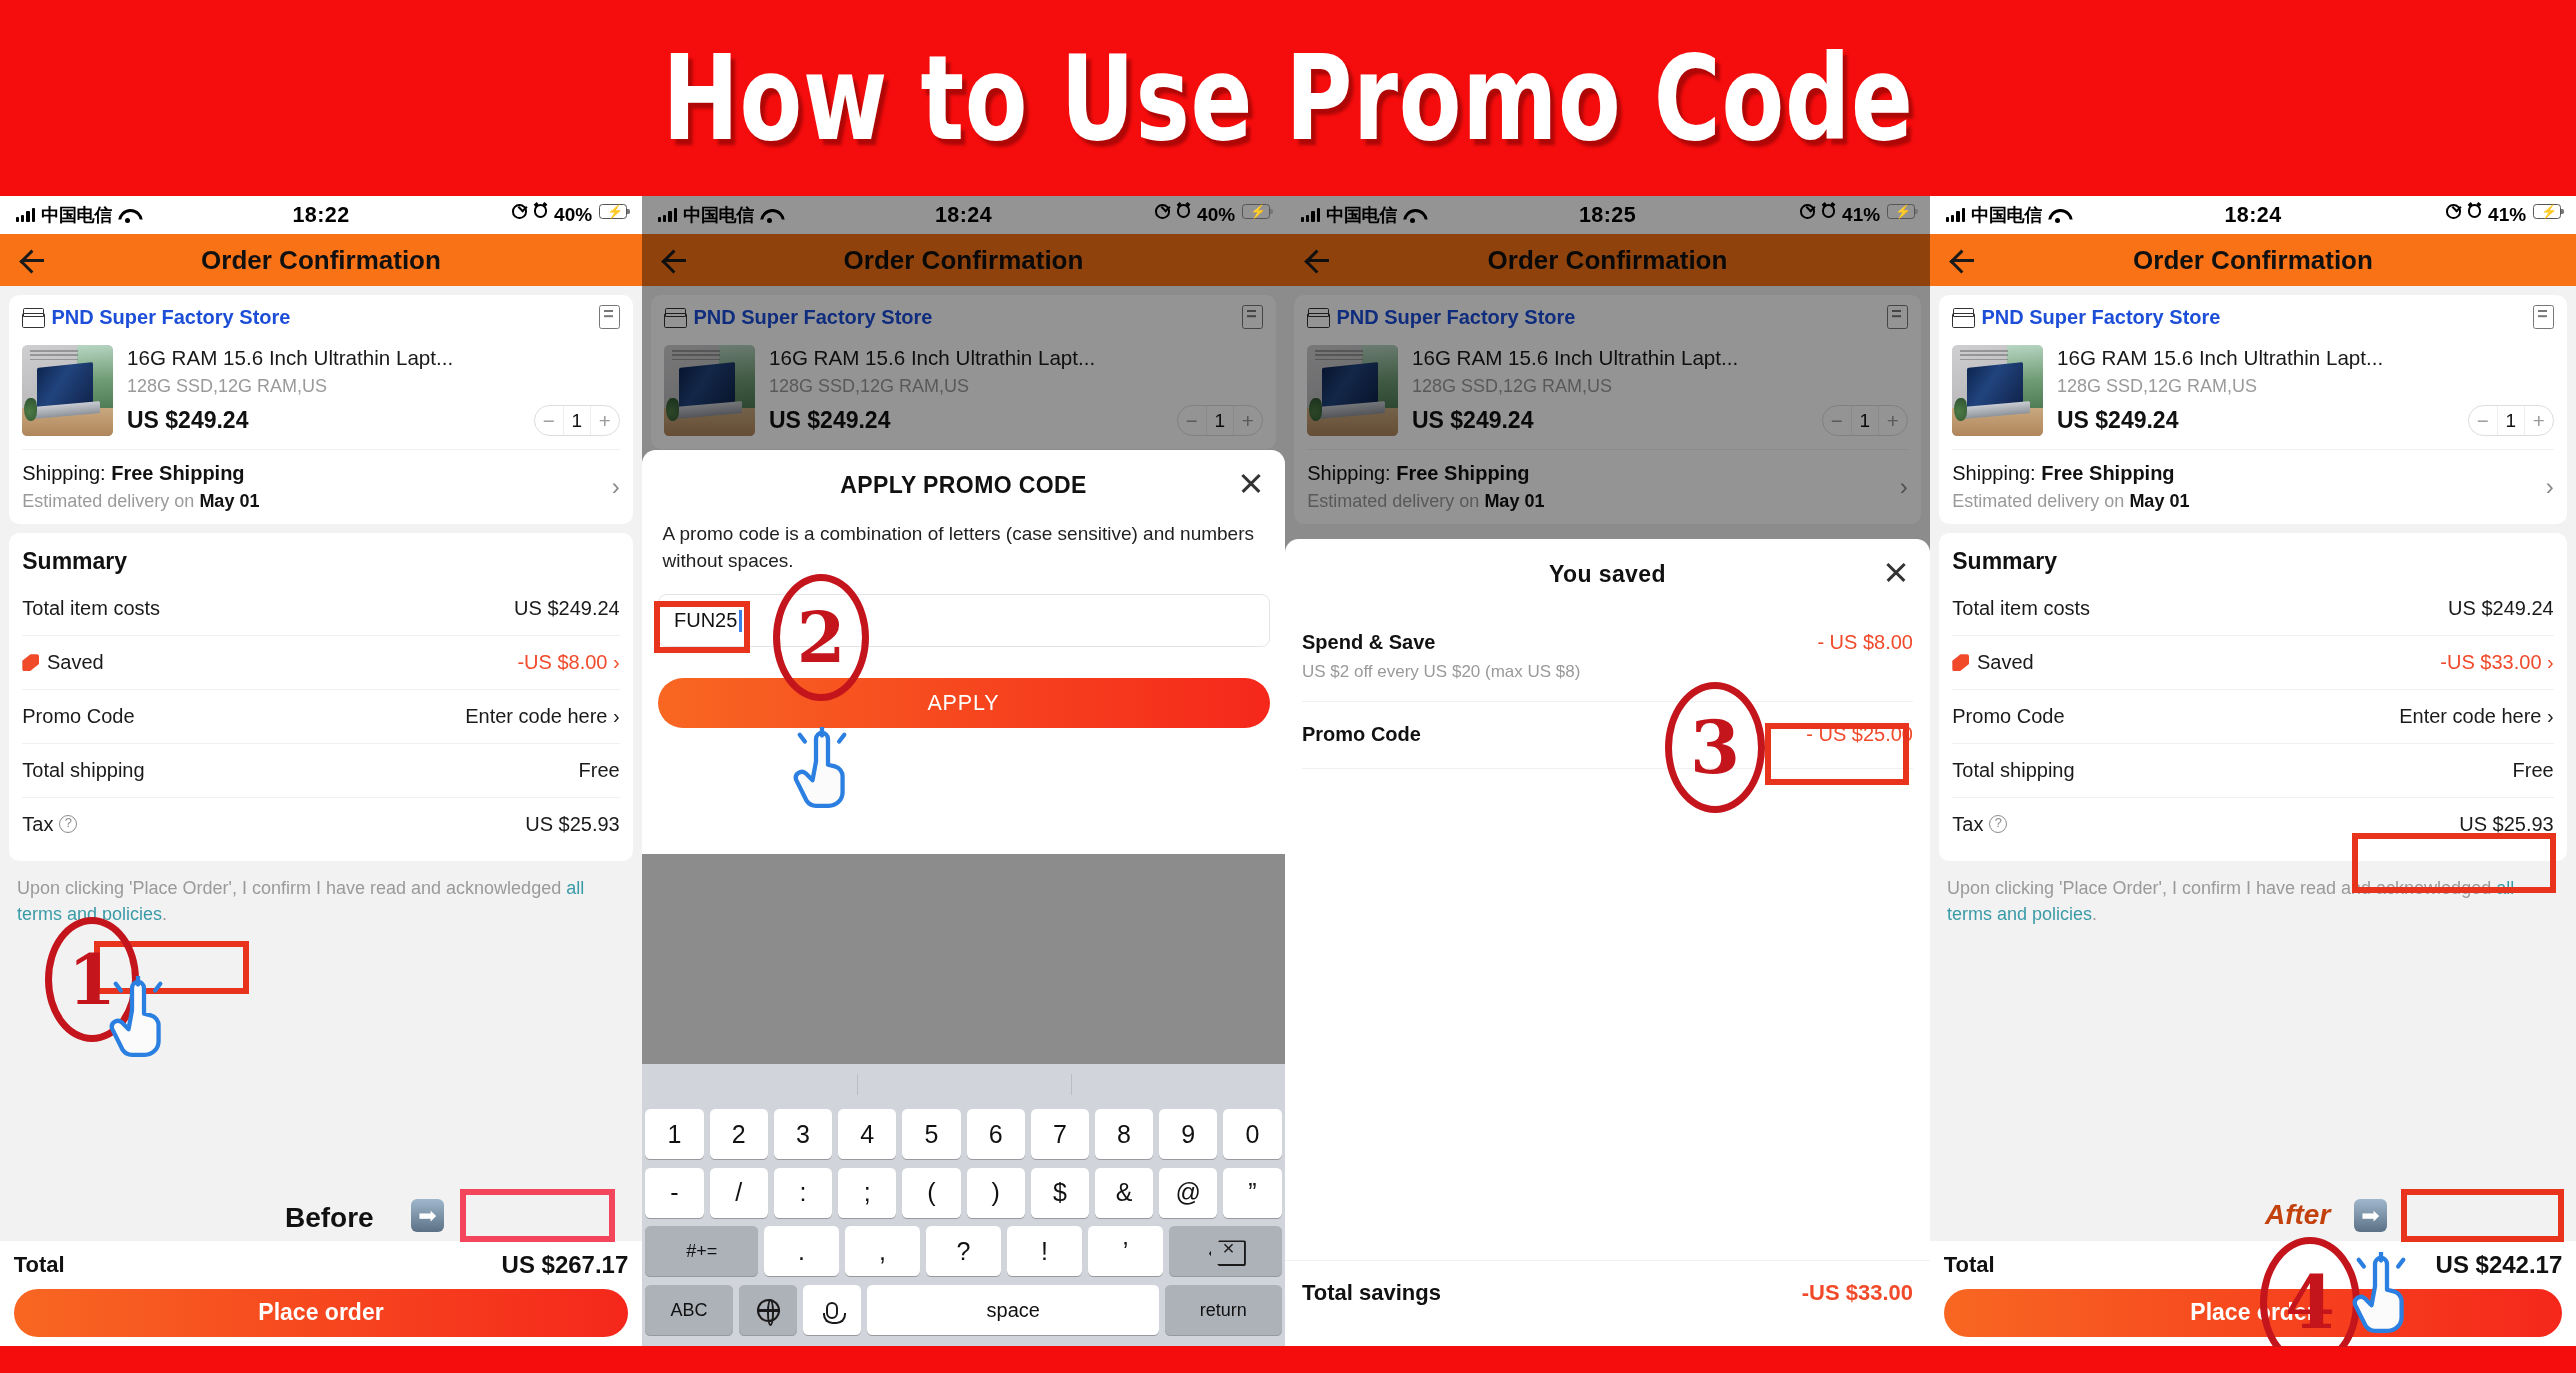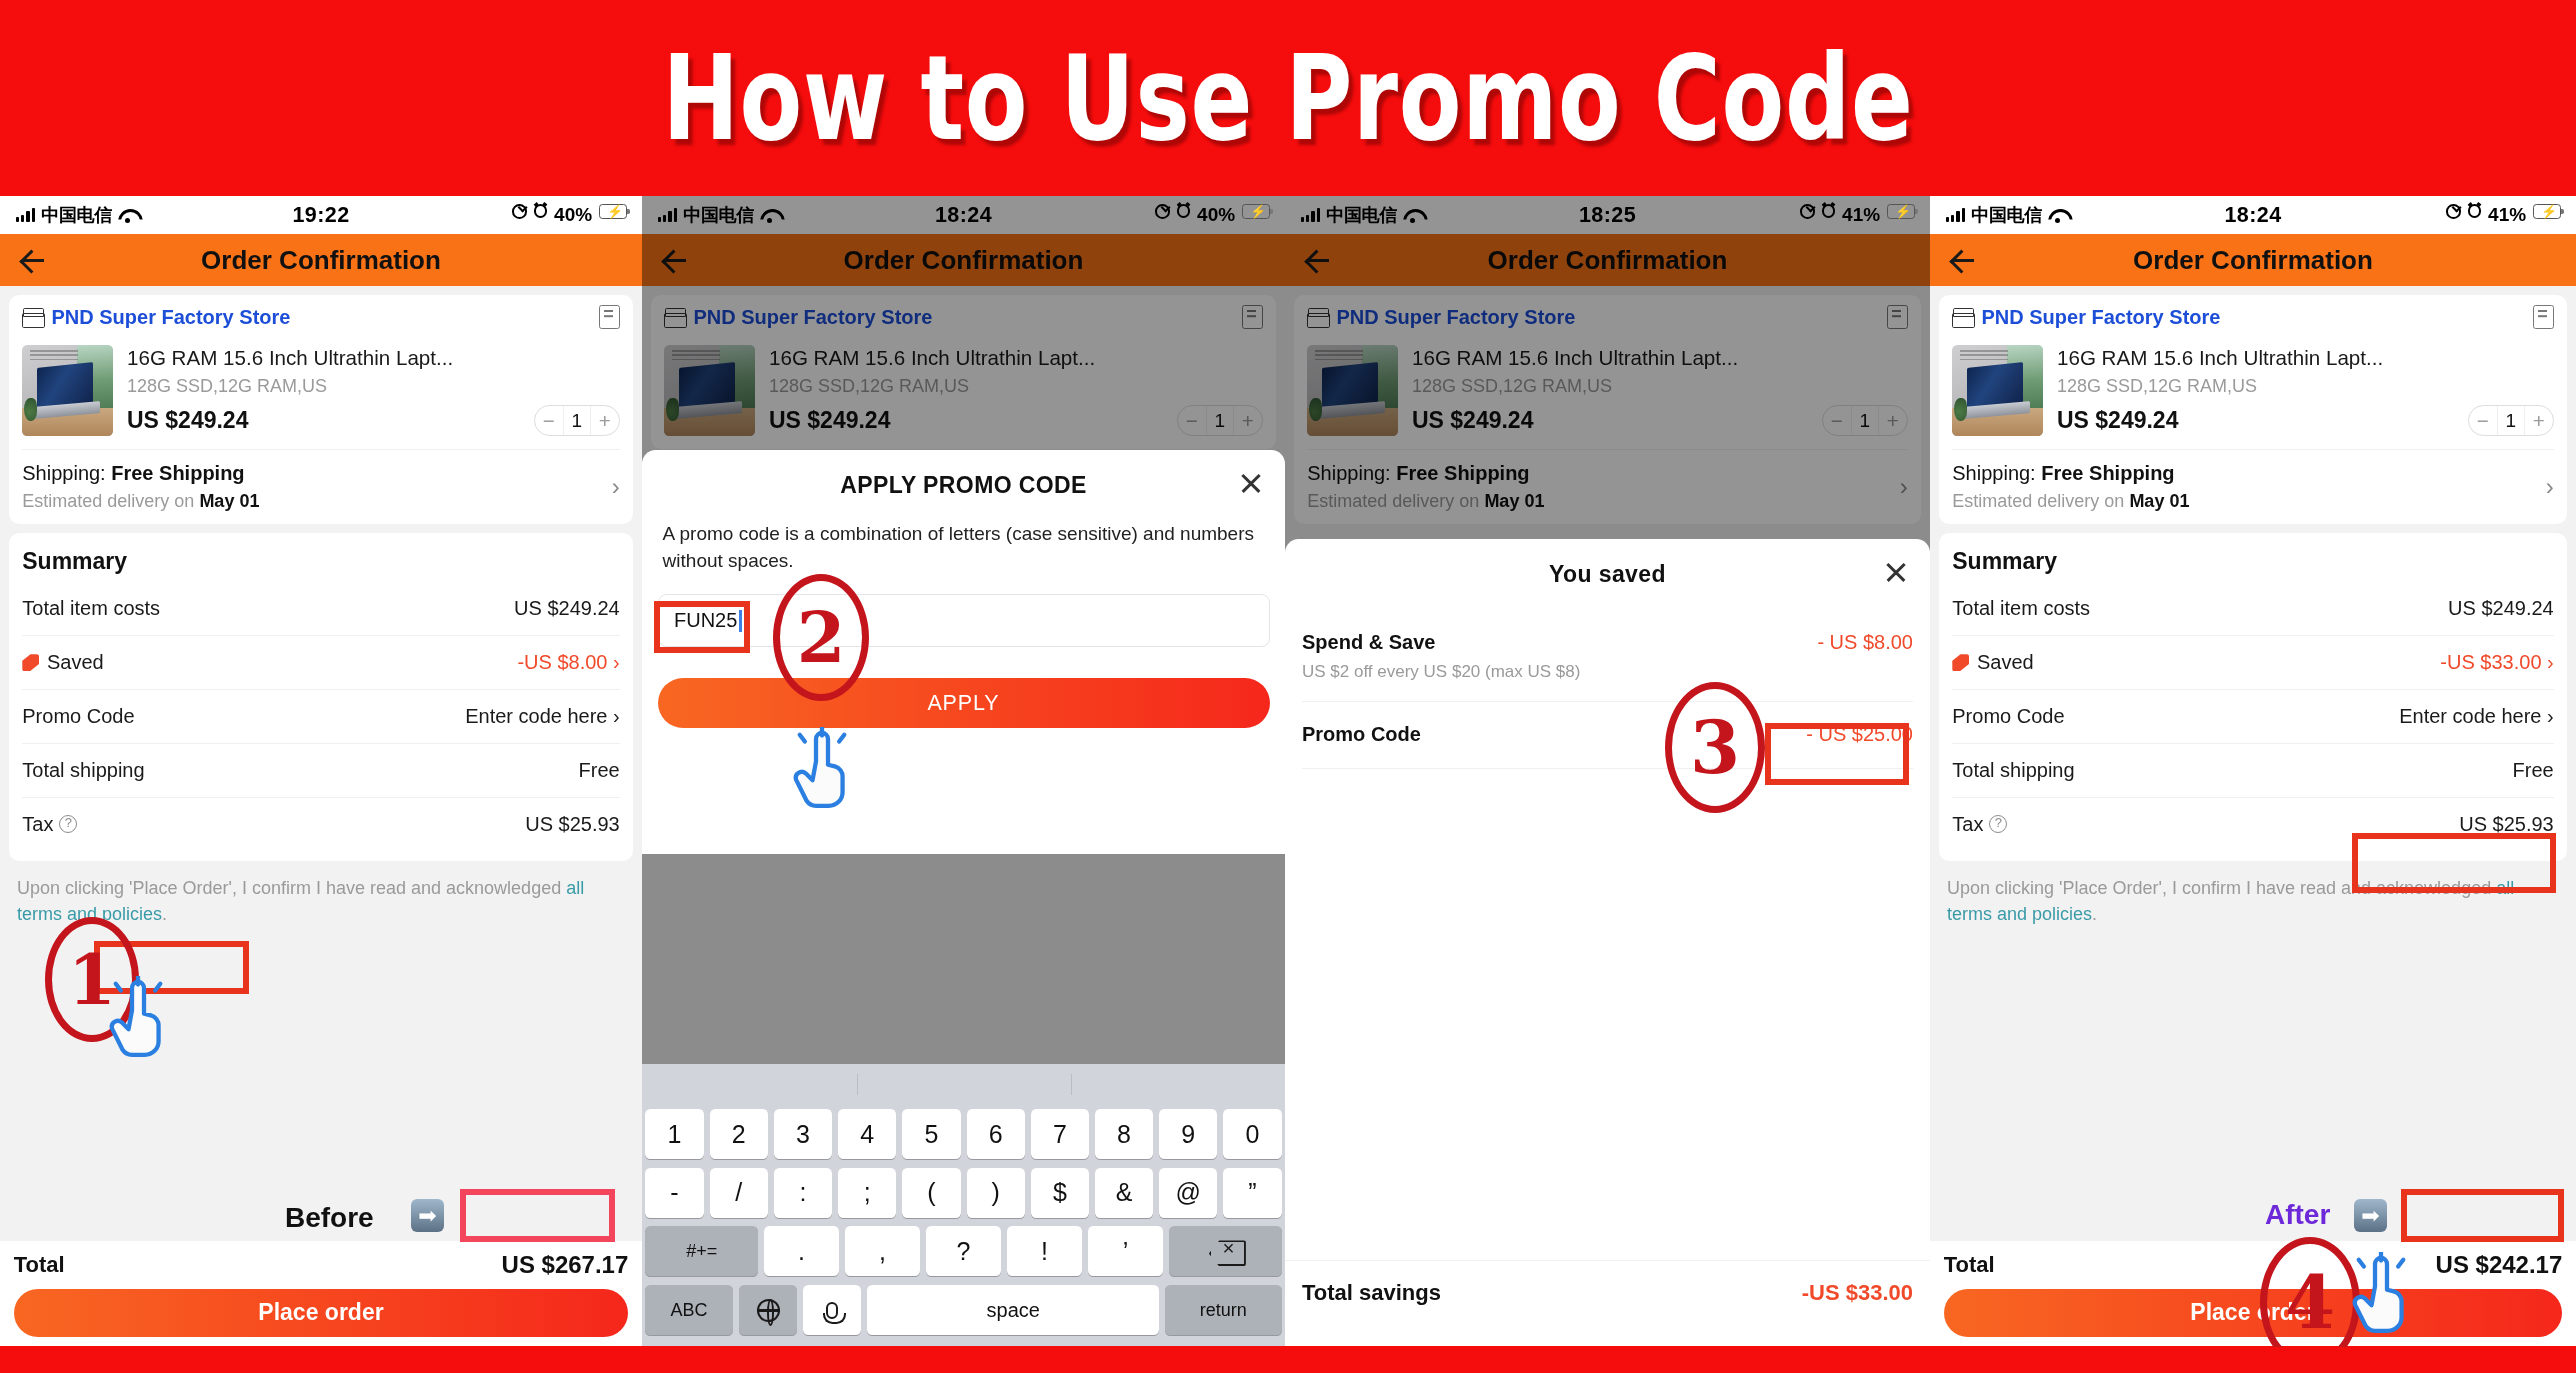--- a/index.html
+++ b/index.html
@@ -234,21 +234,21 @@
       <div class="sb-left">
         <span class="bars">
             <i></i>
             <i></i>
             <i></i>
             <i></i>
           </span>
         <span class="carrier">中国电信</span>
         <span class="wifi"></span>
       </div>
-      <div class="sb-time">19:22</div>
+      <div class="sb-time">18:22</div>
       <div class="sb-right">
         <span class="ic-rot"></span>
         <span class="ic-alarm"></span>
         <span class="batt-pct">40%</span>
         <span class="batt">
           <span class="batt-fill" style="width:42%"></span><span class="bolt">⚡</span>
         </span>
       </div>
     </div>
 
@@ -722,21 +722,21 @@
         <span class="total-val">US $242.17</span>
       </div>
       <div class="place-btn">Place order</div>
     </div>
   </div>
 
   <div class="hl-box" style="left:422px; top:637px; width:204px; height:60px;"></div>
   <div class="circ-num" style="left:330px; top:1041px; width:100px; height:131px; font-size:72px;">
     <span>4</span>
   </div>
-  <div class="ba-word" style="left:335px; top:1003px; color:#6d28d9;">
+  <div class="ba-word" style="left:335px; top:1003px; color:#c2410c;font-style:italic;">
     <span>After</span>
   </div>
   <div class="arrow-ico" style="left:424px; top:1003px;">
     <span>➡</span>
   </div>
   <div class="hl-box" style="left:471px; top:993px; width:163px; height:53px;"></div>
   <div class="hand" style="left:419px; top:1056px;">
     <svg viewBox="0 0 74 98">
       <g stroke="#2b7fe0" stroke-width="5" fill="#fbfbfb" stroke-linejoin="round" stroke-linecap="round">
         <path d="M30 40 V14 a7 7 0 0 1 14 0 V44 l8 2 a12 12 0 0 1 9 12 v18 a16 16 0 0 1-16 16 H30 a14 14 0 0 1-11-6 L7 62 a7 7 0 0 1 11-8 l8 8 z"></path>

